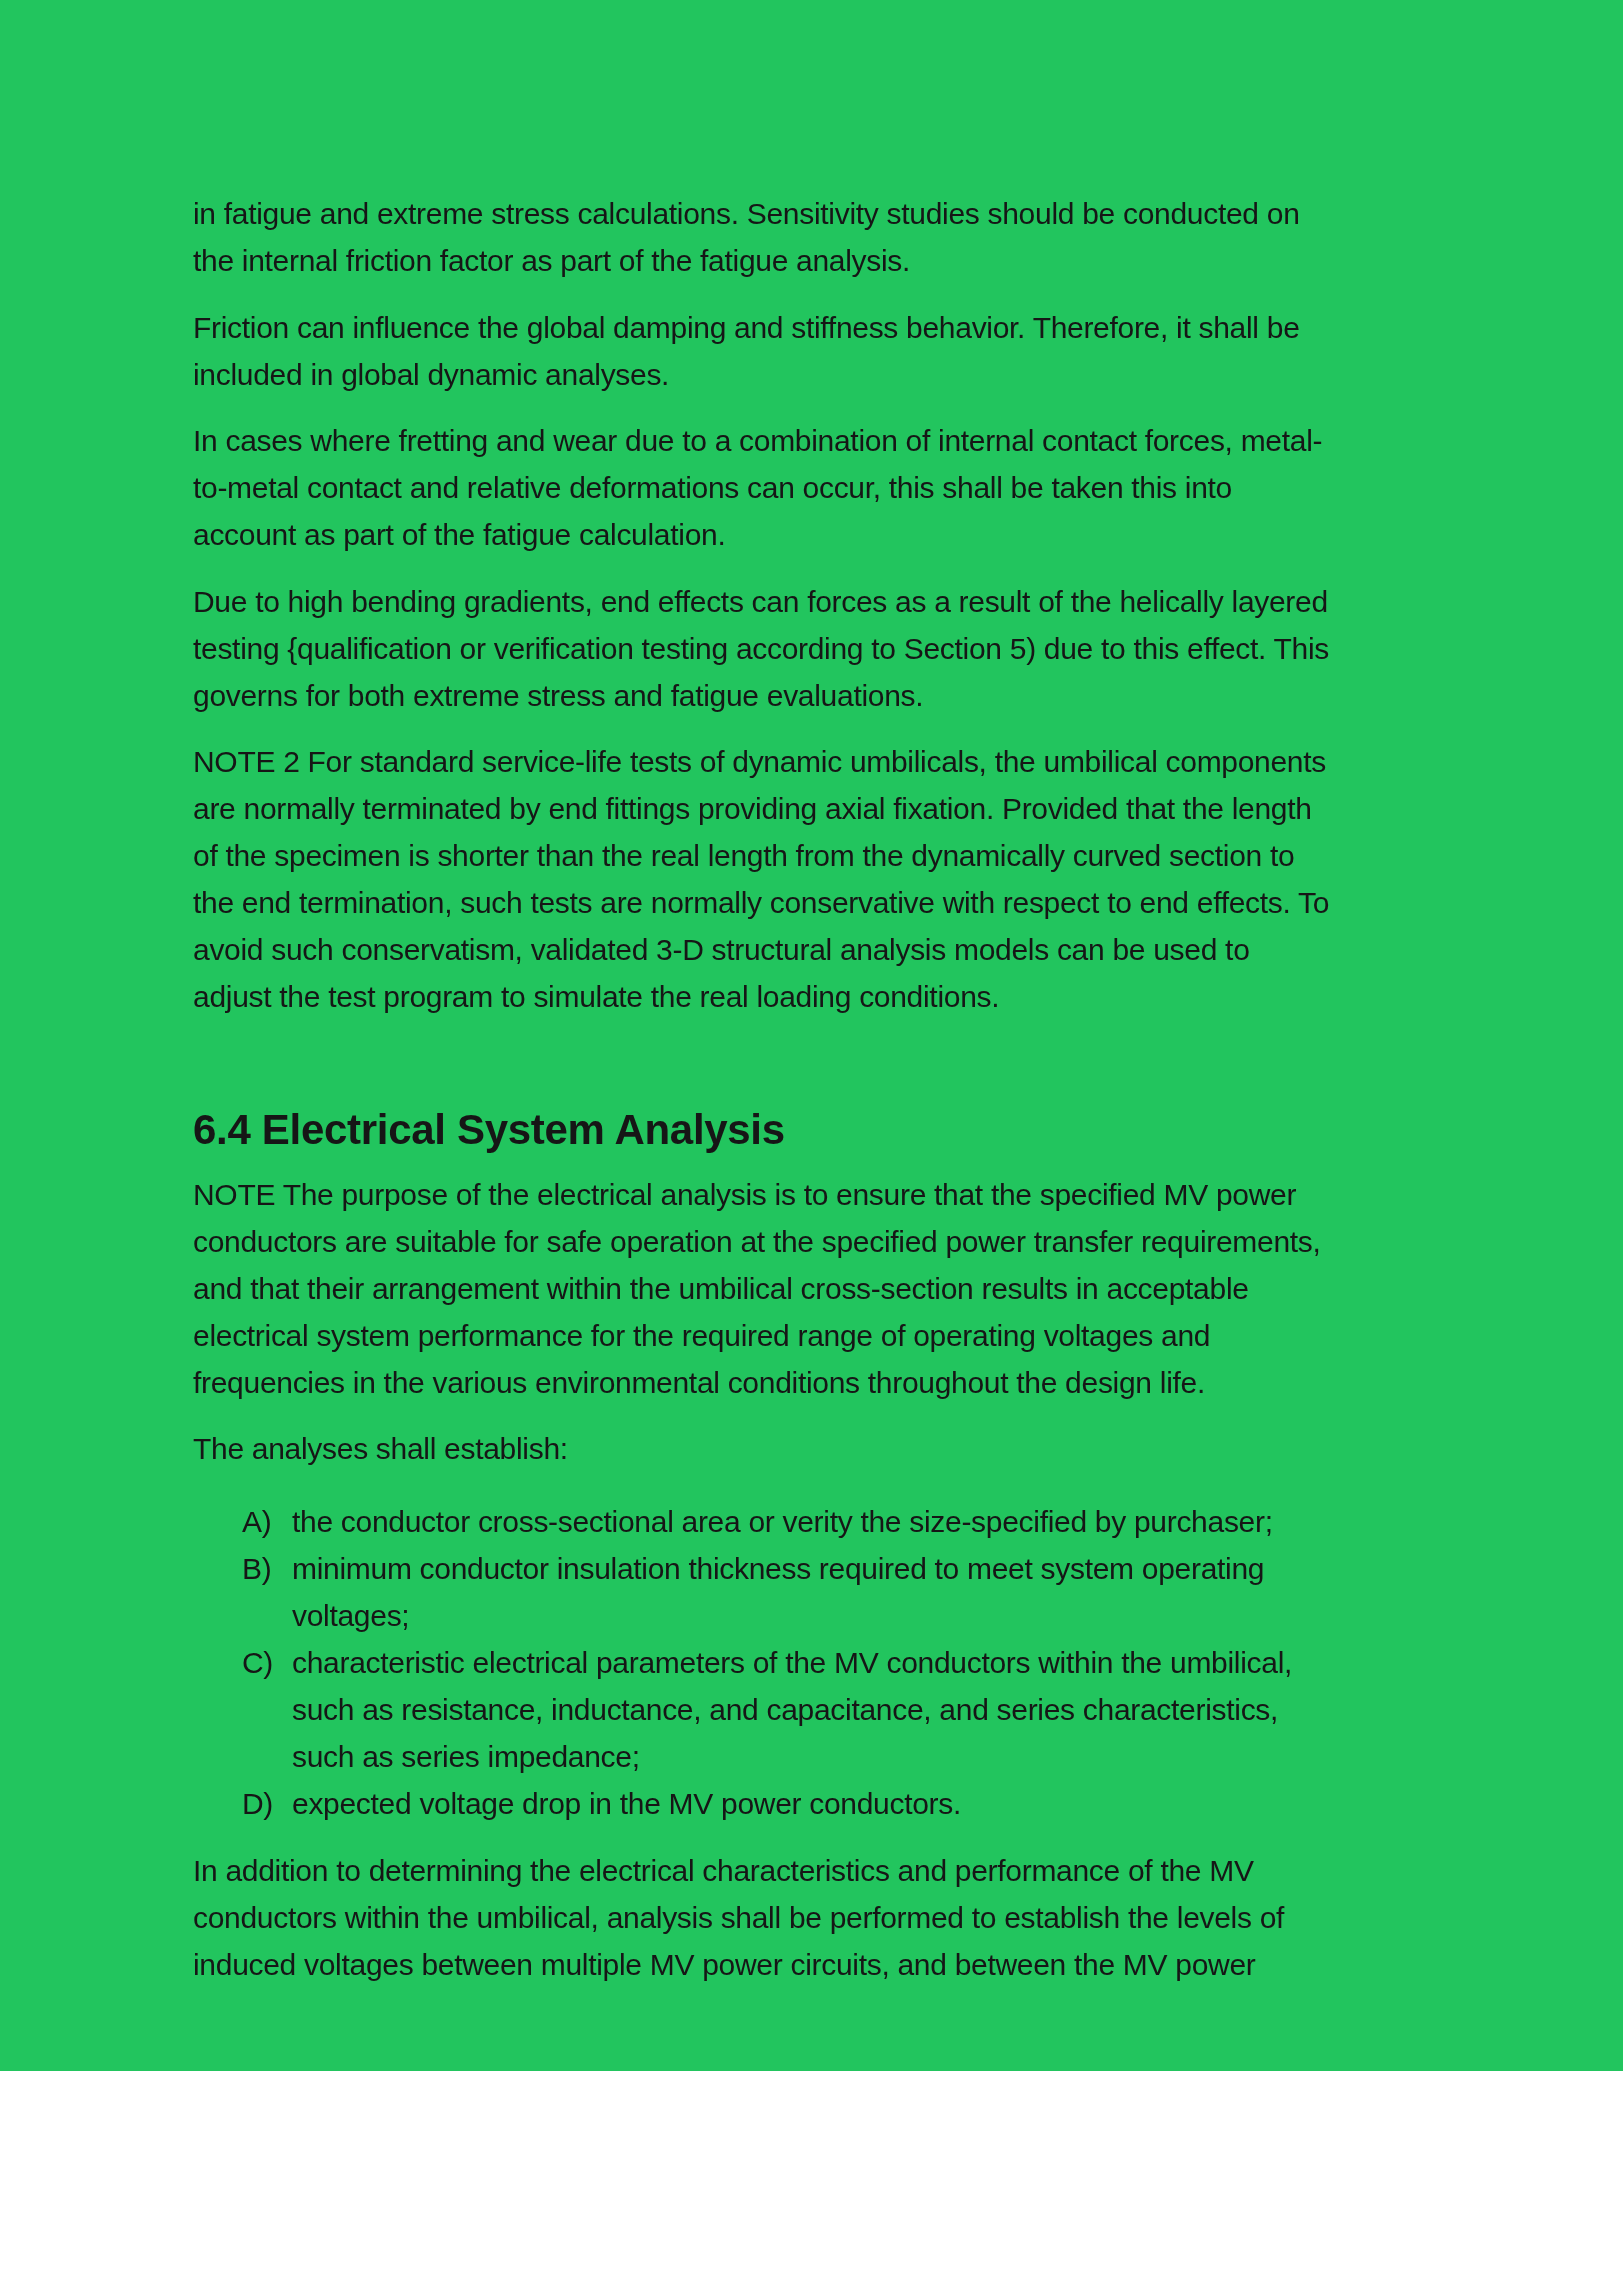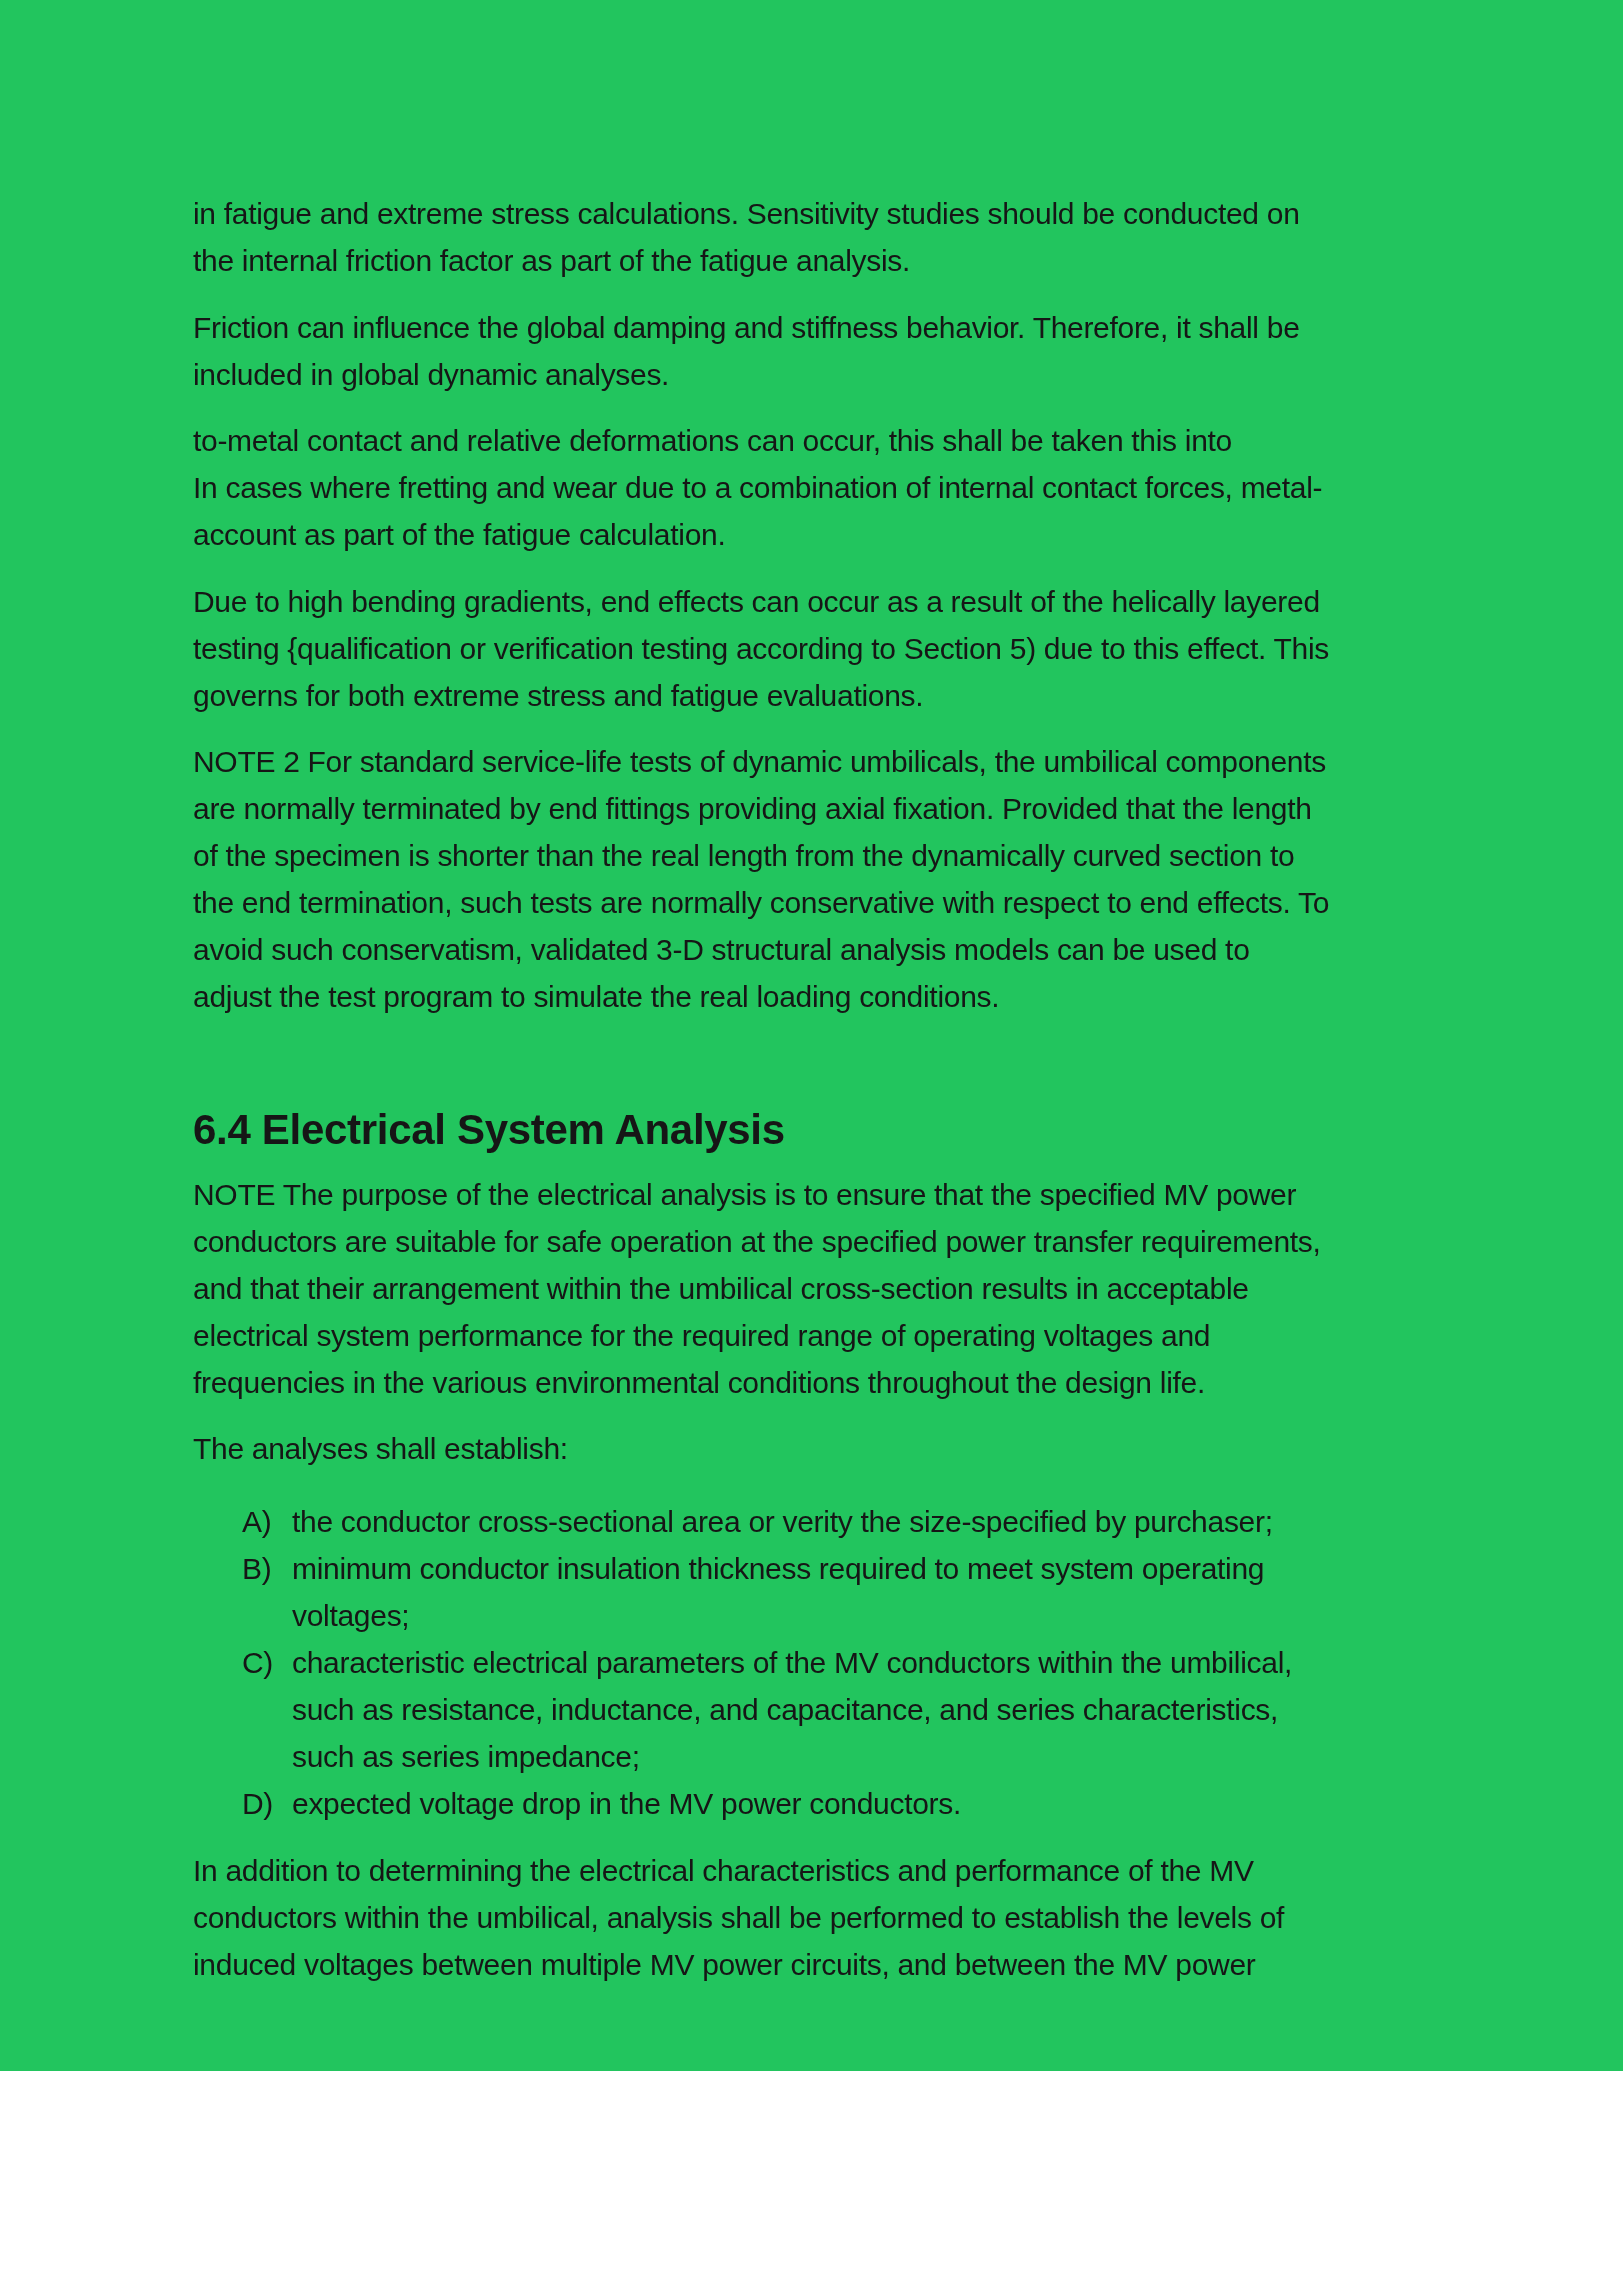--- a/index.html
+++ b/index.html
@@ -55,26 +55,26 @@
   <div class="content">
       <div class="para">
         <div class="line">in fatigue and extreme stress calculations. Sensitivity studies should be conducted on</div>
         <div class="line">the internal friction factor as part of the fatigue analysis.</div>
       </div>
       <div class="para">
         <div class="line">Friction can influence the global damping and stiffness behavior. Therefore, it shall be</div>
         <div class="line">included in global dynamic analyses.</div>
       </div>
       <div class="para">
+        <div class="line">In cases where fretting and wear due to a combination of internal contact forces, metal-</div>
         <div class="line">to-metal contact and relative deformations can occur, this shall be taken this into</div>
-        <div class="line">In cases where fretting and wear due to a combination of internal contact forces, metal-</div>
         <div class="line">account as part of the fatigue calculation.</div>
       </div>
       <div class="para">
-        <div class="line">Due to high bending gradients, end effects can occur as a result of the helically layered</div>
+        <div class="line">Due to high bending gradients, end effects can forces as a result of the helically layered</div>
         <div class="line">testing {qualification or verification testing according to Section 5) due to this effect. This</div>
         <div class="line">governs for both extreme stress and fatigue evaluations.</div>
       </div>
       <div class="para">
         <div class="line">NOTE 2 For standard service-life tests of dynamic umbilicals, the umbilical components</div>
         <div class="line">are normally terminated by end fittings providing axial fixation. Provided that the length</div>
         <div class="line">of the specimen is shorter than the real length from the dynamically curved section to</div>
         <div class="line">the end termination, such tests are normally conservative with respect to end effects. To</div>
         <div class="line">avoid such conservatism, validated 3-D structural analysis models can be used to</div>
         <div class="line">adjust the test program to simulate the real loading conditions.</div>

